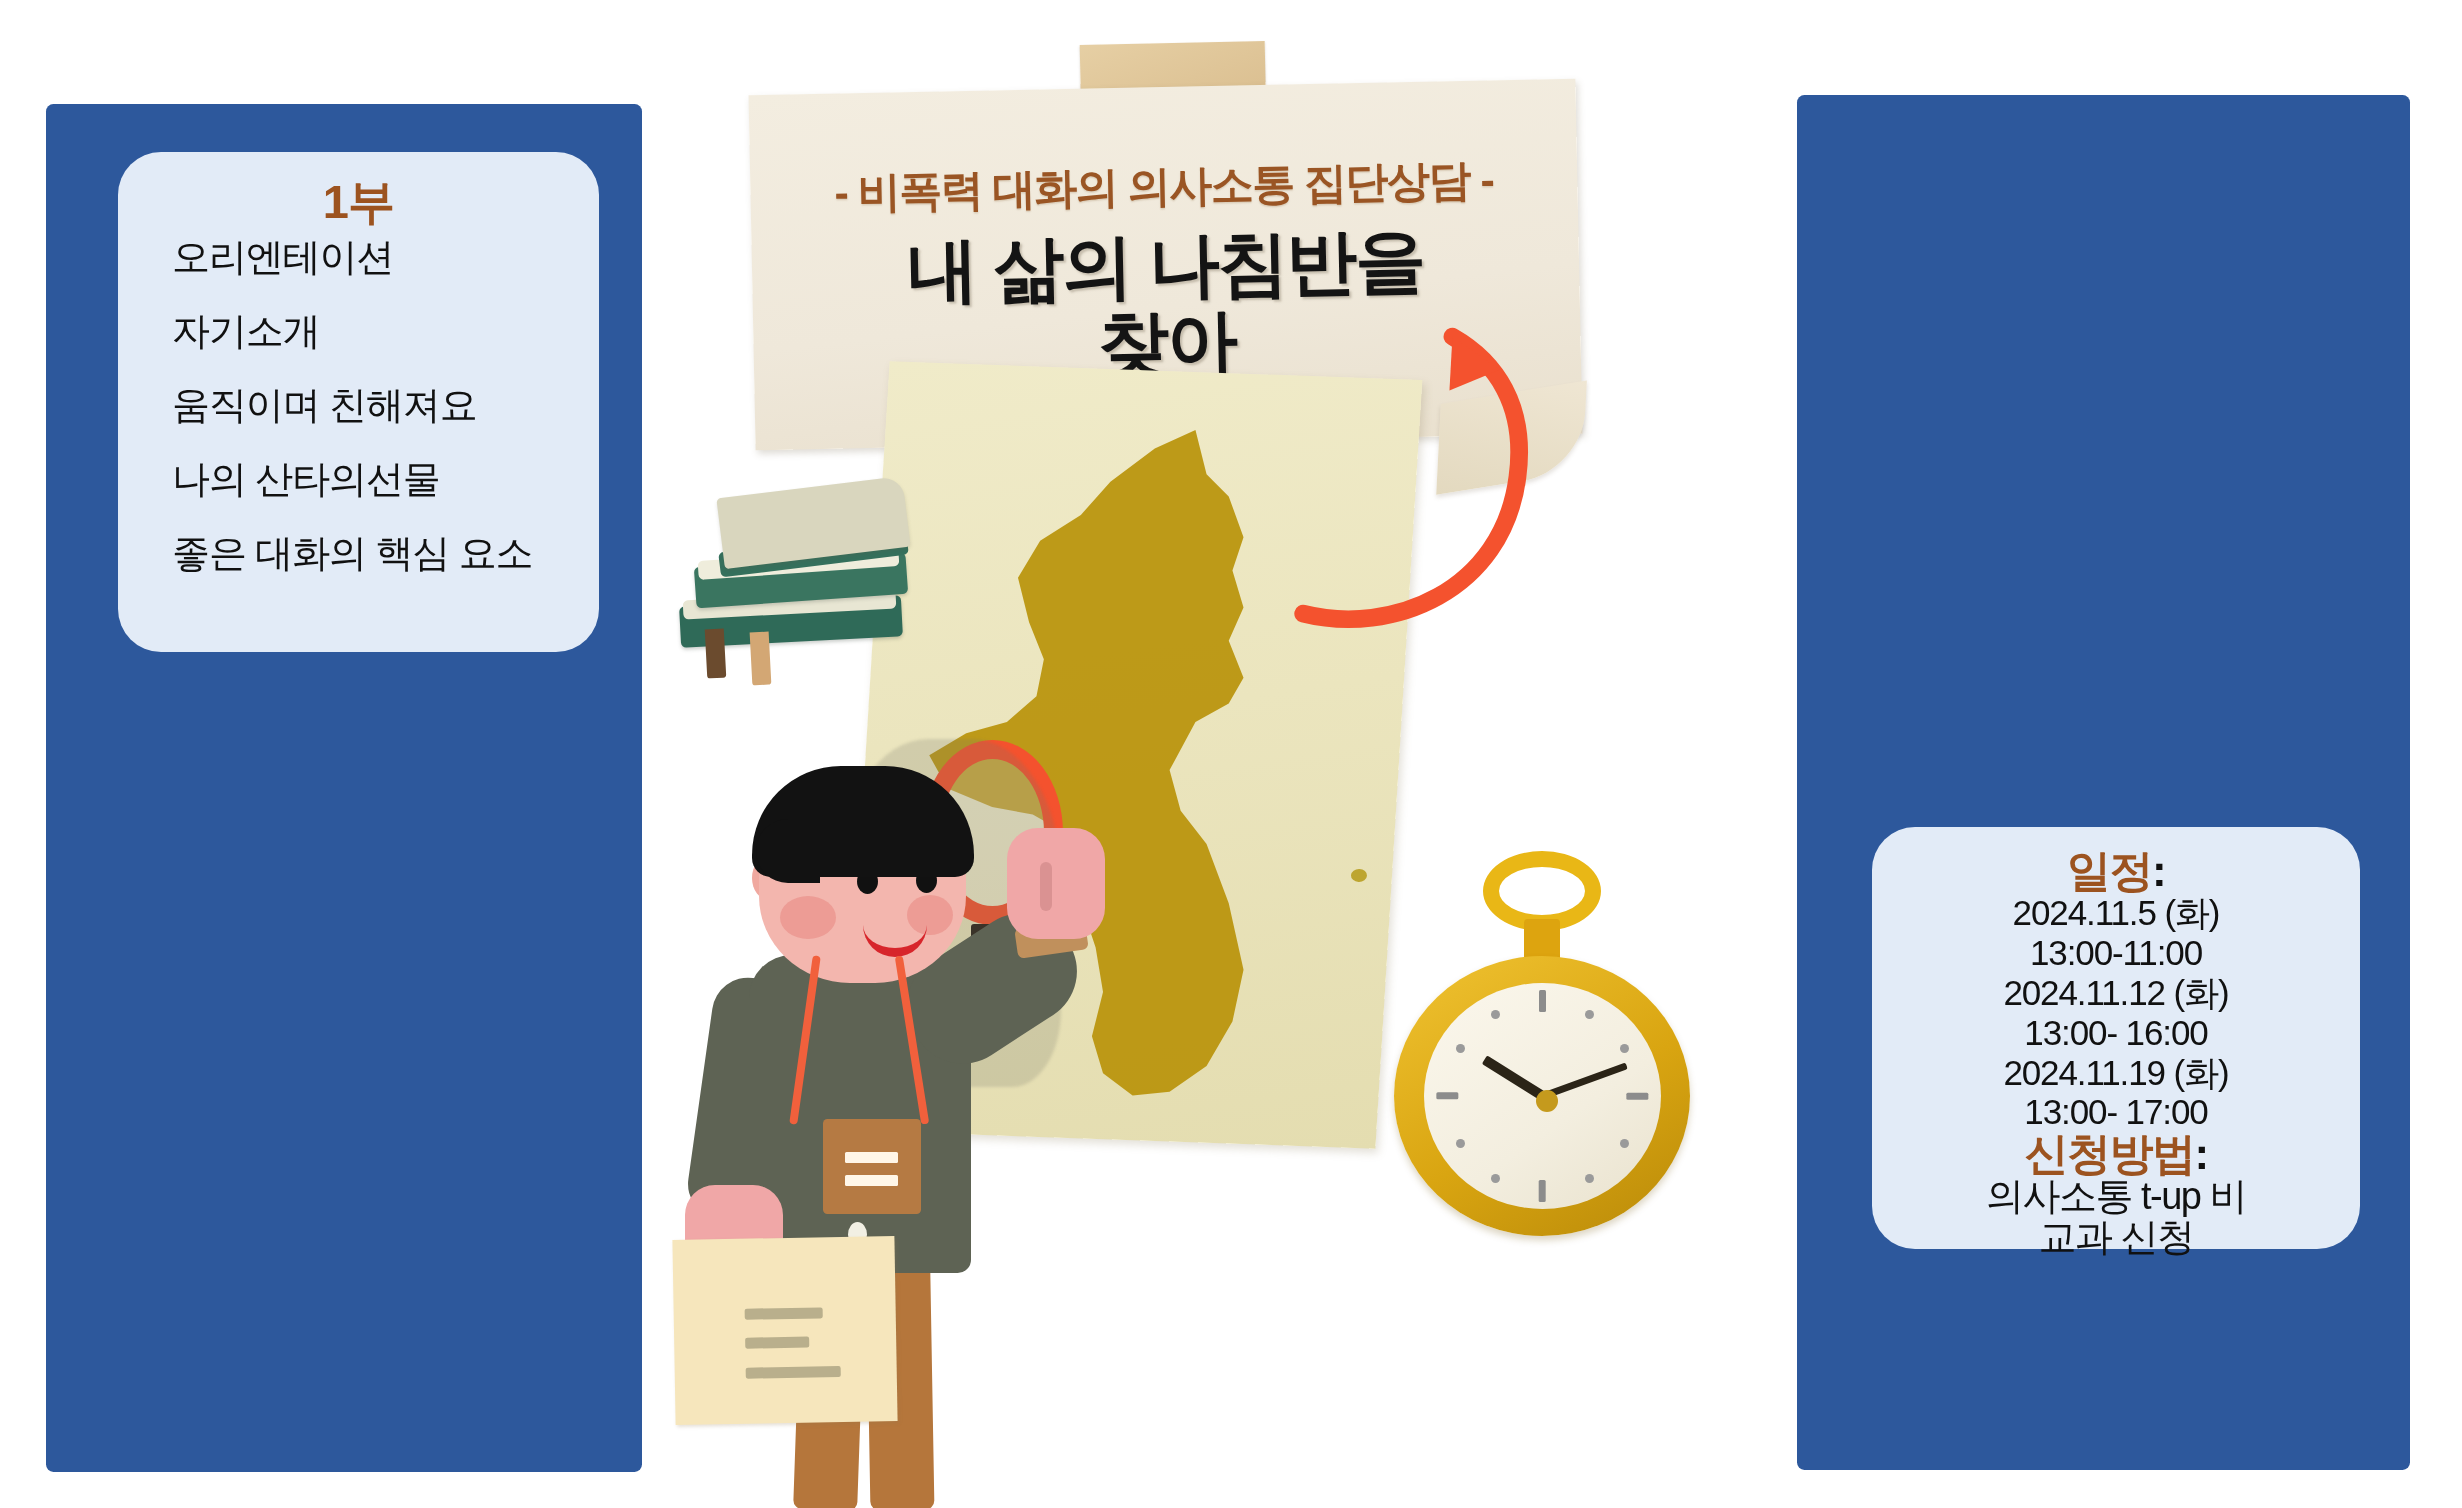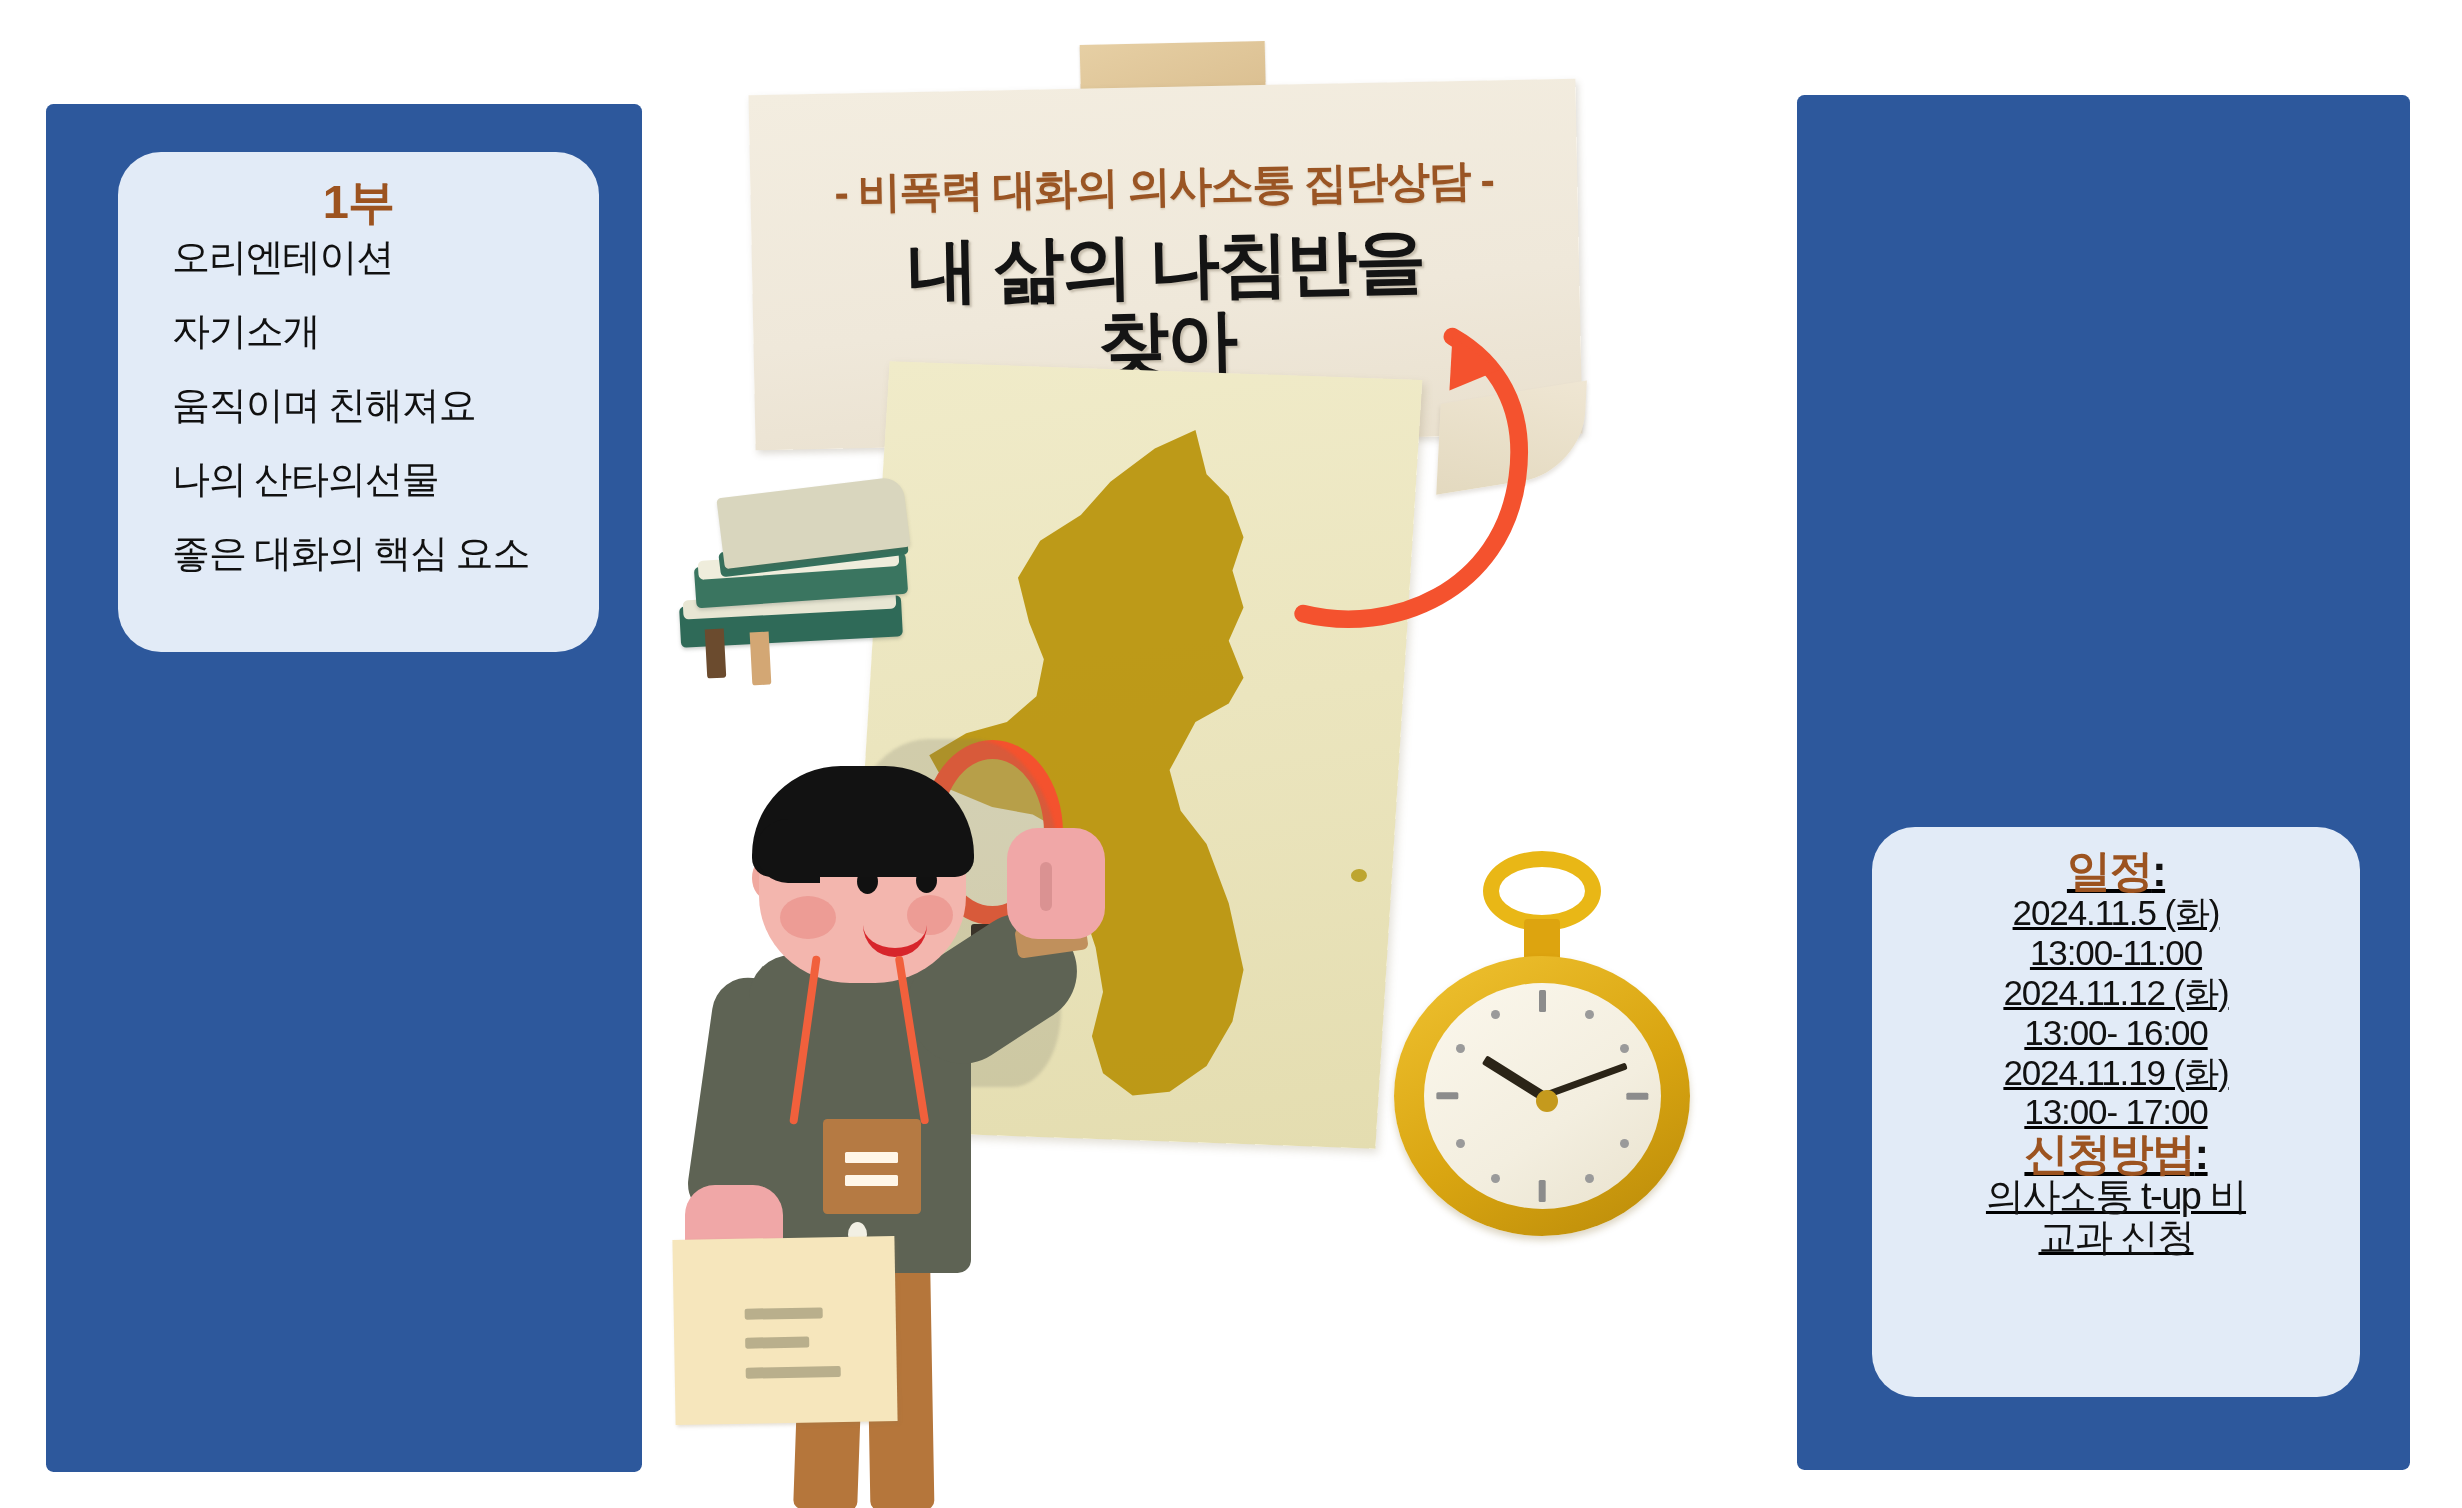--- a/index.html
+++ b/index.html
@@ -25,35 +25,35 @@
     position:absolute;
     background:#E2EBF7;
     border-radius:43px;
     box-sizing:border-box;
     display:flex;flex-direction:column;
     align-items:center;
   }
   .card-p1{left:118px; top:152px;  width:481px; height:500px;  padding:25px 18px 0 18px;}
   .card-p2{left:118px; top:803px; width:481px; height:488px;  padding:30px 18px 0 18px;}
   .card-p3{left:1872px;top:159px;  width:488px; height:492px;  padding:24px 15px 0 15px;}
-  .card-sch{left:1872px;top:827px;width:488px; height:570px;  padding:22px 13.3px 0 13.3px;text-decoration:underline;}
+  .card-sch{left:1872px;top:827px;width:488px; height:422px;  padding:22px 13.3px 0 13.3px;}
 
   .card-title{
     color:#9C5320;
     font-weight:bold;
     font-size:47px;
     line-height:1.05;
     letter-spacing:-0.7px;
     margin:0 0 12px 0;
     text-align:center;
   }
   .card-list{
     list-style:none;margin:0;padding:0;
     width:100%;
-    display:flex;flex-direction:column;font-family:Liberation Serif, serif;
+    display:flex;flex-direction:column;
   }
   .card-list li{
     color:#111111;
     font-size:38px;
     line-height:1.0;
     letter-spacing:-1.1px;
     text-align:left;
     padding-left:36px;
   }
   .card-p1 .card-list li{margin-bottom:36px;}

